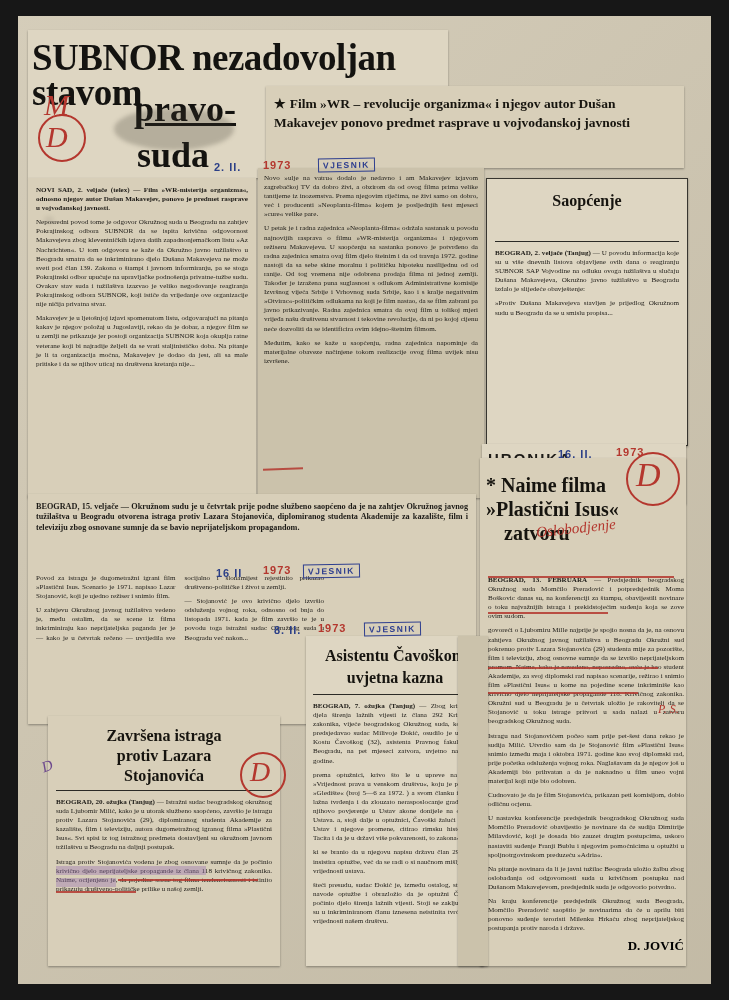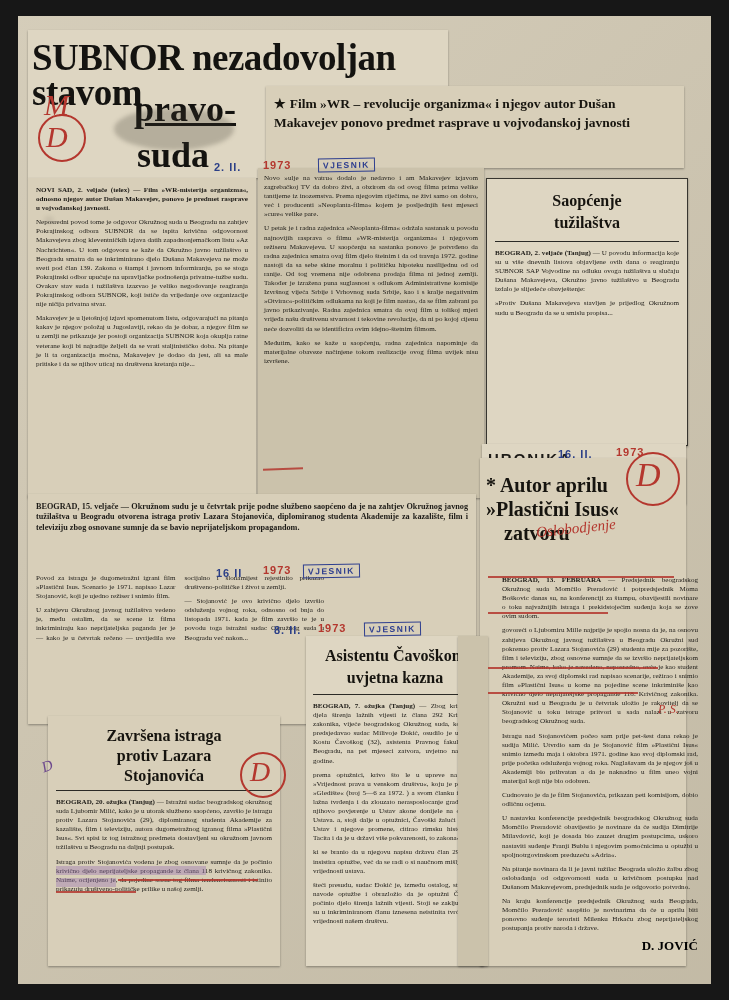--- a/index.html
+++ b/index.html
@@ -74,21 +74,20 @@
     <div class="clip dark" style="left:240px;top:152px;width:226px;height:330px;">
       <div style="position:absolute;left:6px;top:6px;width:214px;">
         <p class="col">Novo »ulje na vatru« dodalo je nedavno i am Makavejev izjavom zagrebačkoj TV da dobro živi, a obzirom da od ovog filma prima velike tantijeme iz inozemstva. Prema njegovim riječima, ne živi samo on dobro, već i producenti »Neoplanta-filma« kojem je posljednjih šest mjeseci »cure« velike pare.</p>
         <p class="col">U petak je i radna zajednica »Neoplanta-filma« održala sastanak u povodu najnovijih rasprava o filmu »WR-misterija organizma« i njegovom režiseru Makavejevu. U saopćenju sa sastanka ponovo je potvrđeno da radna zajednica smatra ovaj film djelo šteinim i da od travnja 1972. godine nastoji da sa sebe skine moralnu i političku hipoteku nasilijednu od od ranije. Od tog vremena nije odobrena prodaja filma ni jednoj zemlji. Također je izražena puna suglasnost s odlukom Administrativne komisije Izvršnog vijeća Srbije i Vrhovnog suda Srbije, kao i s kralje negativnim »Otvirac«-političkim odlukama na koji je film nastao, da se film zabrani pa javno prikazivanje. Radna zajednica smatra da ovaj film u tolikoj mjeri vrijeđa našu društvenu stvarnost i tekovine revolucije, da ni po kojoj cijenu neće dozvoliti da se identificira ovim idejno-štetnim filmom.</p>
         <p class="col">Međutim, kako se kaže u saopćenju, radna zajednica napominje da materijalne obaveze načinjene tokom realizacije ovog filma uvijek nisu izvršene.</p>
       </div>
     </div>
 
     <div class="clip light bd" style="left:468px;top:162px;width:200px;height:266px;">
       <div class="hdr-s" style="position:absolute;left:6px;top:12px;width:188px;">Saopćenje</div>
-      <div class="hdr-s" style="position:absolute;left:6px;top:34px;width:188px;">tužilaštva</div>
       <div class="rule" style="position:absolute;left:8px;top:62px;width:184px;"></div>
       <div style="position:absolute;left:8px;top:70px;width:184px;">
         <p class="col"><b>BEOGRAD, 2. veljače (Tanjug)</b> <span>— U povodu informacija koje su u više dnevnih listova objavljene ovih dana o reagiranju SUBNOR SAP Vojvodine na odluku ovoga tužilaštva u slučaju Dušana Makavejeva, Okružno javno tužilaštvo u Beogradu izdalo je slijedeće obavještenje:</span></p>
         <p class="col">»Protiv Dušana Makavejeva stavljen je prijedlog Okružnom sudu u Beogradu da se u smislu propisa...</p>
       </div>
     </div>
 
     <div class="clip" style="left:10px;top:478px;width:448px;height:230px;">
       <div style="position:absolute;left:8px;top:8px;width:432px;">
         <p class="col" style="font-size:8.2px;line-height:10.4px;"><b>BEOGRAD, 15. veljače —</b> <span class="lead">Okružnom sudu je u četvrtak prije podne službeno saopćeno da je na zahtjev Okružnog javnog tužilaštva u Beogradu otvorena istraga protiv Lazara Stojanovića, diplomiranog studenta Akademije za kazalište, film i televiziju zbog osnovane sumnje da se bavio neprijateljskom propagandom.</span></p>
@@ -125,24 +124,24 @@
       <div class="hlmark" style="left:8px;top:162px;width:60px;height:9px;"></div>
       <div class="under" style="left:70px;top:163px;width:140px;"></div>
       <div class="under" style="left:8px;top:175px;width:80px;"></div>
     </div>
 
     <div class="clip light" style="left:464px;top:428px;width:204px;height:60px;">
       <div style="position:absolute;left:6px;top:6px;font-family:'Liberation Sans',sans-serif;font-size:15px;letter-spacing:2px;font-weight:bold;color:#1d1b17;">HRONIKA</div>
     </div>
 
     <div class="clip" style="left:462px;top:442px;width:206px;height:508px;">
-      <div class="hdr-l" style="position:absolute;left:6px;top:16px;width:196px;">* Autor aprilu</div>
+      <div class="hdr-l" style="position:absolute;left:6px;top:16px;width:196px;">* Naime filma</div>
       <div class="hdr-l" style="position:absolute;left:6px;top:40px;width:196px;">»Plastični Isus«</div>
       <div class="hdr-l" style="position:absolute;left:24px;top:64px;width:180px;">zatvoru</div>
-      <div style="position:absolute;left:22px;top:118px;width:196px;">
+      <div style="position:absolute;left:8px;top:118px;width:196px;">
         <p class="col"><b>BEOGRAD, 13. FEBRUARA</b> <span>— Predsjednik beogradskog Okružnog suda Momčilo Preradović i potpredsjednik Moma Boškovic danas su, na konferenciji za štampu, obavijestili novinare o toku najvažnijih istraga i prekidstojećim suđenja koja se zove ovim sudom.</span></p>
         <p class="col">govoreći o Ljubomiru Mille najprije je spojio nosna da je, na osnovu zahtjeva Okružnog javnog tužilaštva u Beogradu Okružni sud pokrenuo protiv Lazara Stojanovića (29) studenta mije za pozorište, film i televiziju, zbog osnovne sumnje da se izvršio neprijateljskom promom. Naime, kako je navedeno, neposredno, ovće je kao student Akademije, za svoj diplomski rad napisao scenarije, režirao i snimio film »Plastični Isus« u kome na pojedine scene inkriminiše kao krivično djelo neprijateljske propagande 118. Krivičnog zakonika. Okružni sud u Beogradu je u četvrtak uložio je rakovitelj da se Stojanović u toku istrage pritvori u sada nalazi u zatvoru beogradskog Okružnog suda.</p>
         <p class="col">Istragu nad Stojanovićem počeo sam prije pet-šest dana rekao je sudija Milić. Utvrdio sam da je Stojanović film »Plastični Isus« snimio između maja i oktobra 1971. godine kao svoj diplomski rad, prije početka odsluženja vojnog roka. Naglašavam da je njegov još u Akademiji bio prihvatan a da je naknadno u film uneo vojni materijal koji nije bio odobren.</p>
         <p class="col">Cudnovato je da je film Stojanovića, prikazan peti komisijom, dobio odličnu ocjenu.</p>
         <p class="col">U nastavku konferencije predsjednik beogradskog Okružnog suda Momčilo Preradović obavijestio je novinare da će sudija Dimitrije Milavdović, koji je dosada bio zauzet drugim postupcima, uskoro nastaviti suđenje Franji Bublu i njegovim pomoćnicima u optužbi u spoljnotrgovinskom preduzeću »Adria«.</p>
         <p class="col">Na pitanje novinara da li je javni tužilac Beograda uložio žalbu zbog oslobađanja od odgovornosti suda u krivičnom postupku nad Dušanom Makavejevom, predsjednik suda je odgovorio potvrdno.</p>
         <p class="col">Na kraju konferencije predsjednik Okružnog suda Beograda, Momčilo Preradović saopštio je novinarima da će u aprilu biti ponovno suđenje teroristi Milenku Hrkaću zbog neprijateljskog postupanja protiv naroda i države.</p>
         <div class="sig">D. JOVIĆ</div>
       </div>
     </div>

